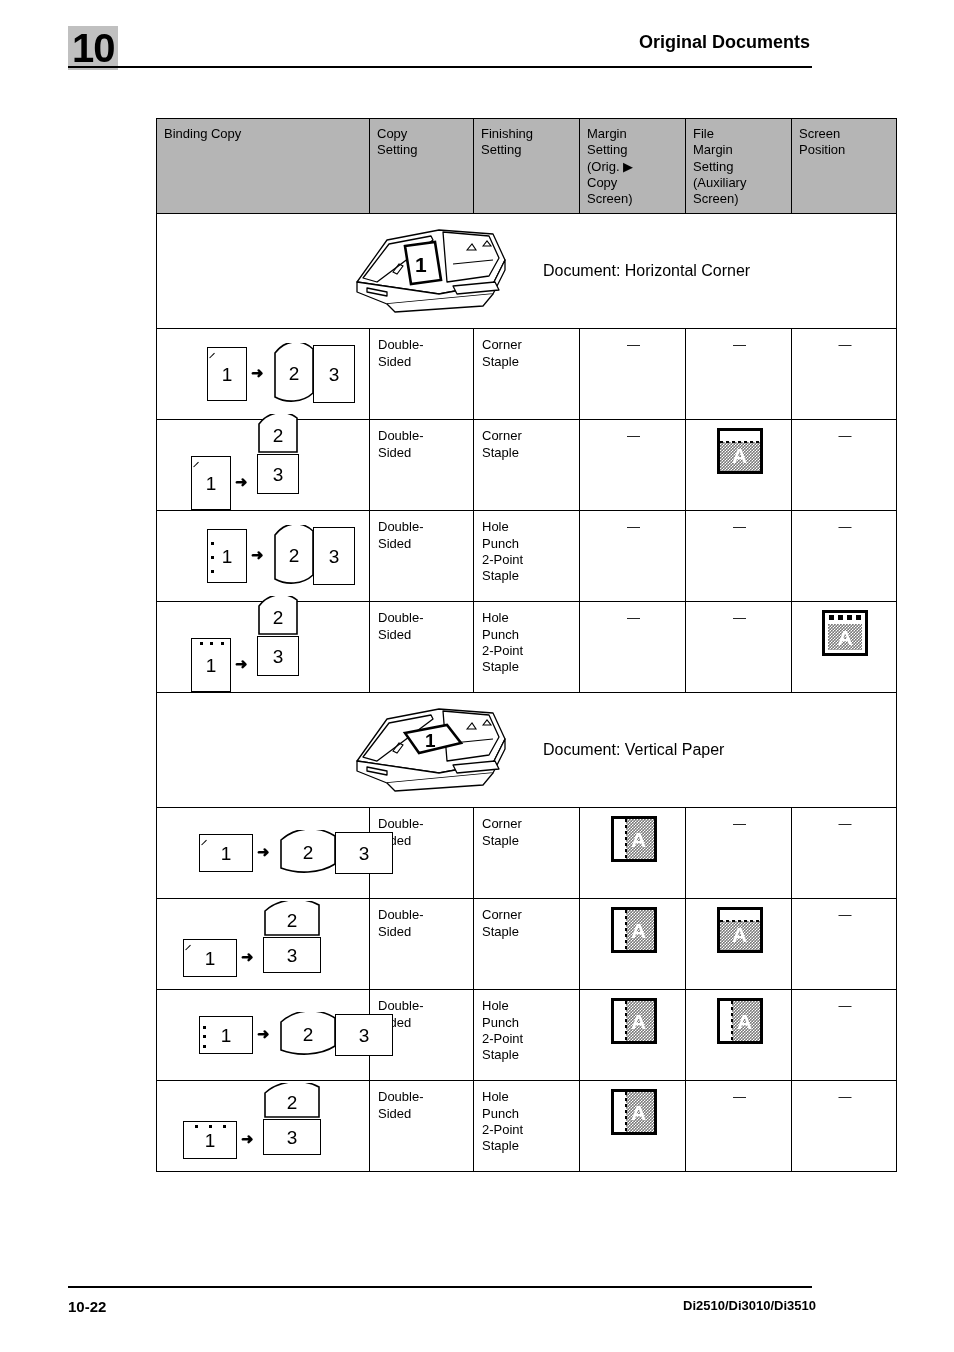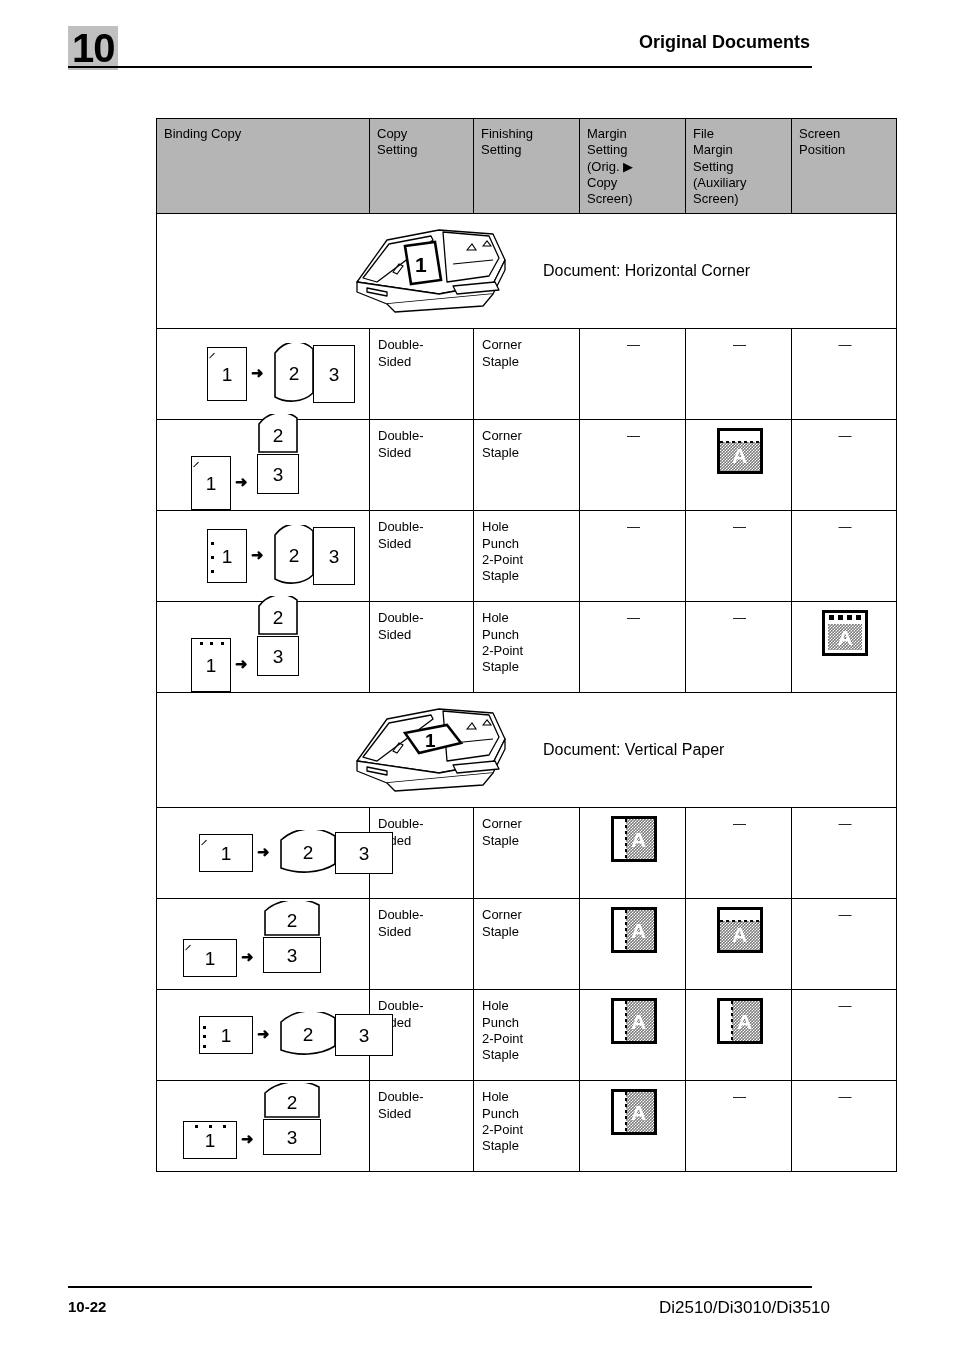--- a/index.html
+++ b/index.html
@@ -30,21 +30,21 @@
   }
   #header-rule{
     position:absolute; left:68px; top:66px; width:744px; height:2px;
     background:#000;
   }
 
   
   #page-footer{position:absolute; left:0; bottom:0; width:954px; height:80px;}
   #footer-rule{position:absolute; left:68px; top:14px; width:744px; height:2px; background:#000;}
   #footer-left{position:absolute; left:68px; top:26px; font-size:15px; font-weight:bold;}
-  #footer-right{position:absolute; right:124px; top:26px; font-size:17px; font-weight:normal;}
+  #footer-right{position:absolute; right:138px; top:26px; font-size:13px; font-weight:bold;}
 
   
   #spec-table{
     position:absolute; left:156px; top:118px;
     width:656px;
     border-collapse:collapse;
     table-layout:fixed;
   }
   #spec-table td, #spec-table th{
     border:1px solid #000;

